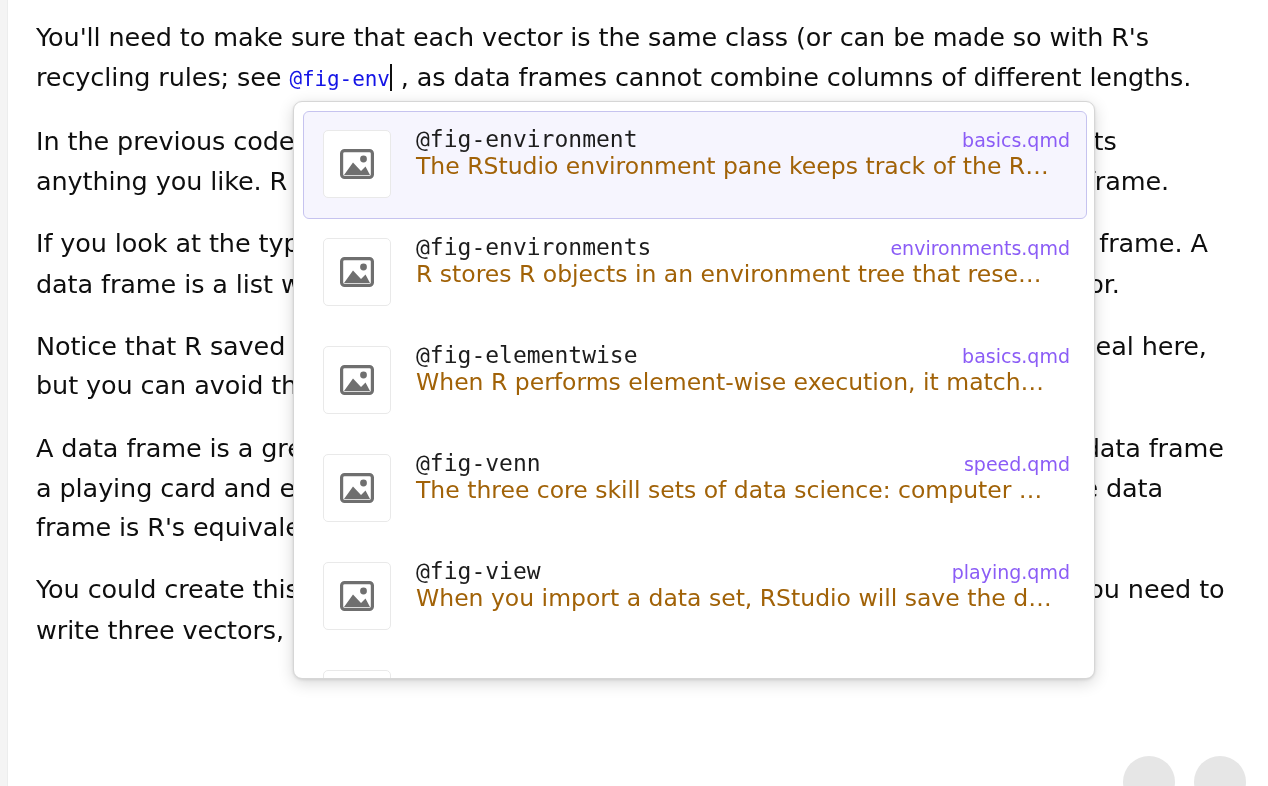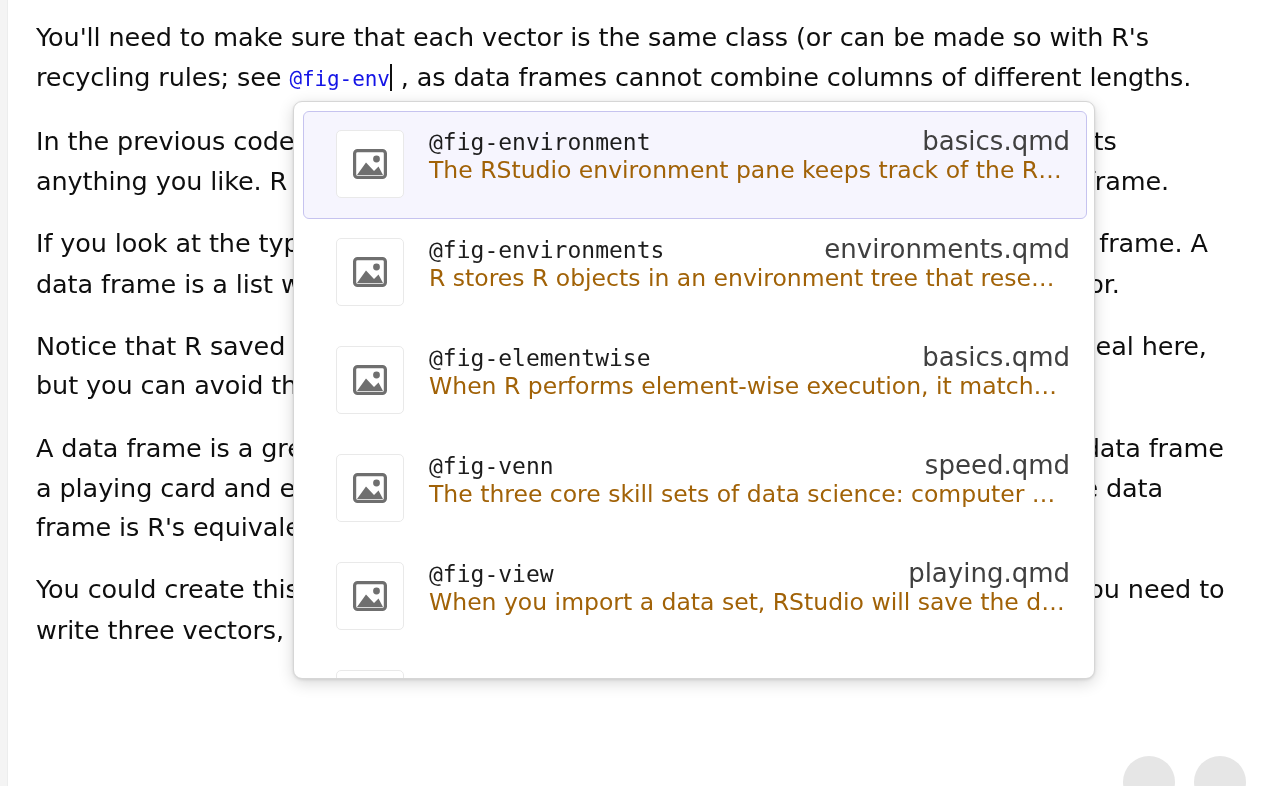--- a/index.html
+++ b/index.html
@@ -81,21 +81,21 @@
   .popup-scroll {
     position: absolute;
     left: 0; top: 0;
     width: 802px;
     padding: 9px 9px 0 9px;
     box-sizing: border-box;
   }
   .item {
     display: flex;
     align-items: flex-start;
-    padding: 13px 16px 13px 32px;
+    padding: 13px 16px 13px 19px;
     border: 1px solid transparent;
     border-radius: 6px;
     box-sizing: border-box;
     height: 108px;
   }
   .item.selected {
     background: #f6f5fe;
     border-color: #c6c3ef;
   }
   .thumb {
@@ -123,22 +123,22 @@
     justify-content: space-between;
   }
   .item-id {
     font-family: "DejaVu Sans Mono", monospace;
     font-size: 23px;
     color: #1d1d1d;
     white-space: nowrap;
   }
   .item-file {
     font-family: "DejaVu Sans", sans-serif;
-    font-size: 26px;
-    color: #404040;
+    font-size: 19px;
+    color: #8b5cf6;
     white-space: nowrap;
     margin-left: 20px;
     text-align: center;
   }
   .item-desc {
     margin-top: 5px;
     font-size: 23.5px;
     color: #a16207;
     white-space: nowrap;
     overflow: hidden;

